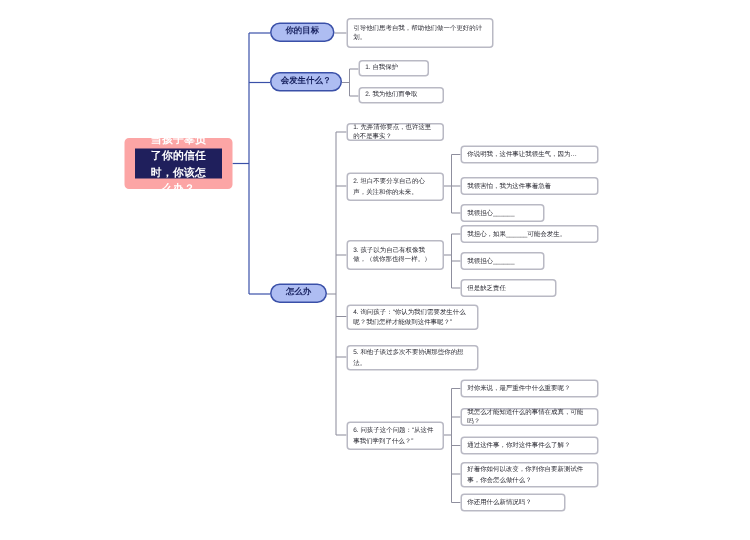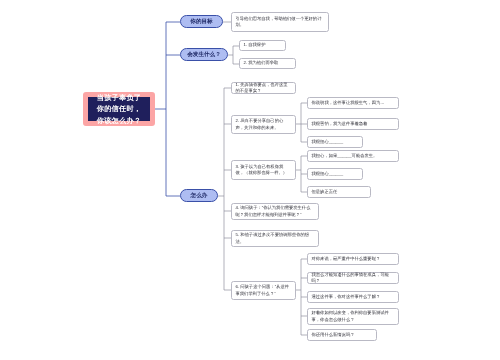--- a/index.html
+++ b/index.html
@@ -36,21 +36,21 @@
     position: absolute;
     box-sizing: border-box;
     display: flex;
     align-items: center;
     justify-content: flex-start;
   }
 
   
   .node-root {
     background: #1f1f5c;
-    border: 5px solid #fca5a5;
+    border: 7px solid #fca5a5;
     border-radius: 3px;
     color: #ffffff;
     font-size: 7.2px;
     font-weight: bold;
     line-height: 1.55;
     letter-spacing: 0.2px;
     padding: 5px 7px;
     justify-content: center;
     text-align: center;
   }

